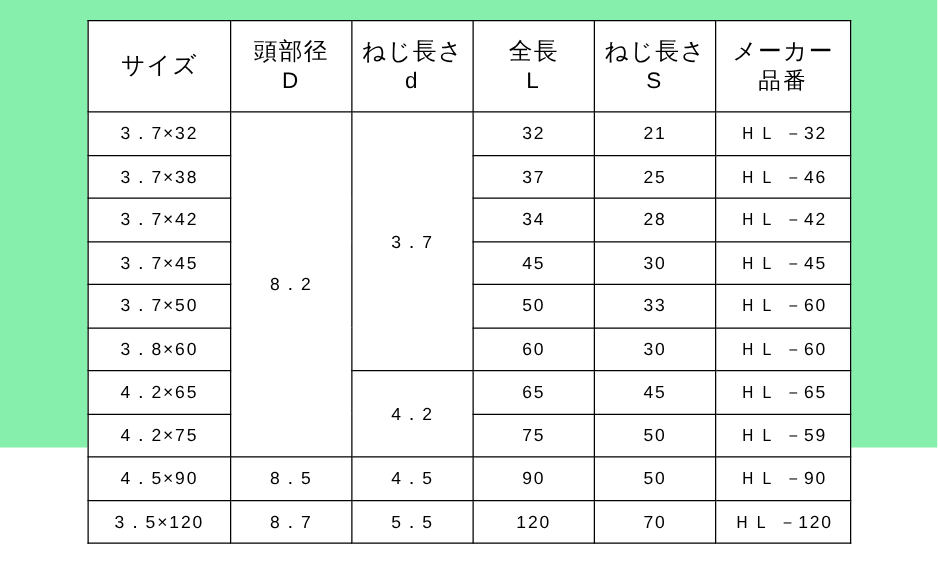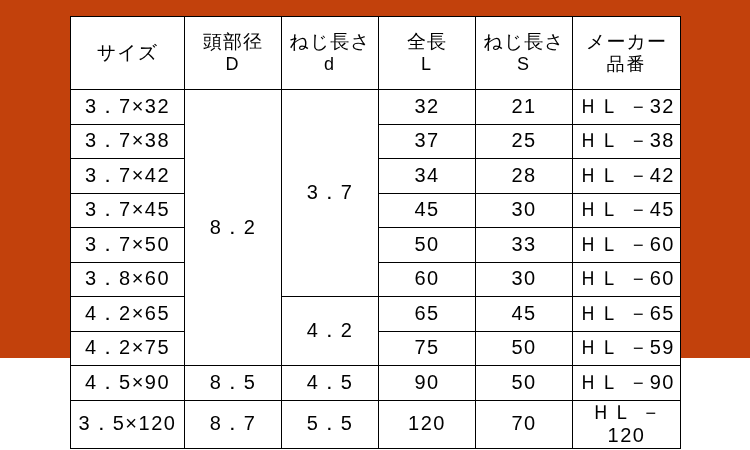--- a/index.html
+++ b/index.html
@@ -11,42 +11,42 @@
     width: 750px;
     height: 450px;
     font-family: "Liberation Sans", sans-serif;
     color: #000000;
     overflow: hidden;
   }
   .page {
     position: relative;
     width: 750px;
     height: 358px;
-    background: #c2410c;
+    background: #86efac;
   }
   .table-wrap {
     position: absolute;
     left: 70px;
     top: 16px;
     width: 610px;
     height: 418px;
   }
   table.spec {
     border-collapse: collapse;
     table-layout: fixed;
     width: 610px;
     height: 418px;
     background: #ffffff;
   }
   table.spec td, table.spec th {
     border: 1.6px solid #000000;
     text-align: center;
     vertical-align: middle;
     font-weight: normal;
-    font-size: 20px;
+    font-size: 14px;
     letter-spacing: 1.5px;
     padding: 0;
     line-height: 1.18;
     font-family: "Liberation Sans", sans-serif;
   }
   table.spec thead td {
     font-size: 19px;
     height: 72px;
     letter-spacing: 1px;
   }
@@ -112,21 +112,21 @@
           <td rowspan="8">8．2</td>
           <td rowspan="6">3．7</td>
           <td>32</td>
           <td>21</td>
           <td class="maker-cell">ＨＬ －32</td>
         </tr>
         <tr>
           <td class="size-cell">3．7×38</td>
           <td>37</td>
           <td>25</td>
-          <td class="maker-cell">ＨＬ －38</td>
+          <td class="maker-cell">ＨＬ －46</td>
         </tr>
         <tr>
           <td class="size-cell">3．7×42</td>
           <td>34</td>
           <td>28</td>
           <td class="maker-cell">ＨＬ －42</td>
         </tr>
         <tr>
           <td class="size-cell">3．7×45</td>
           <td>45</td>

